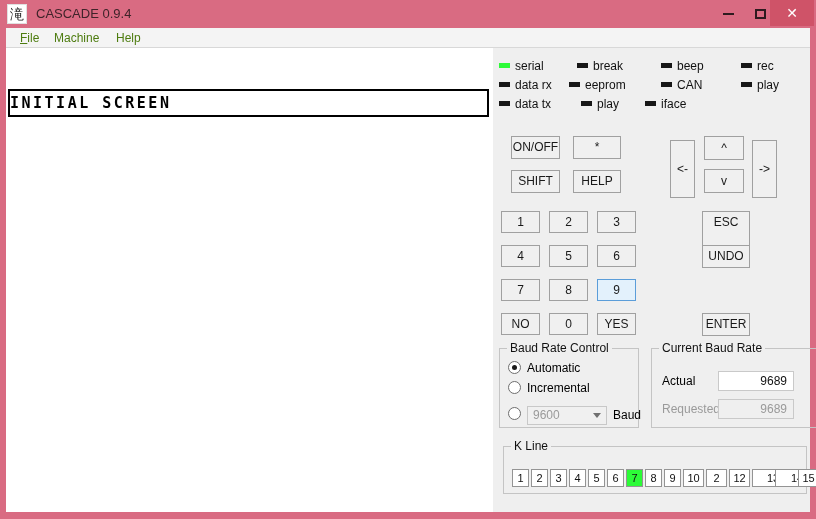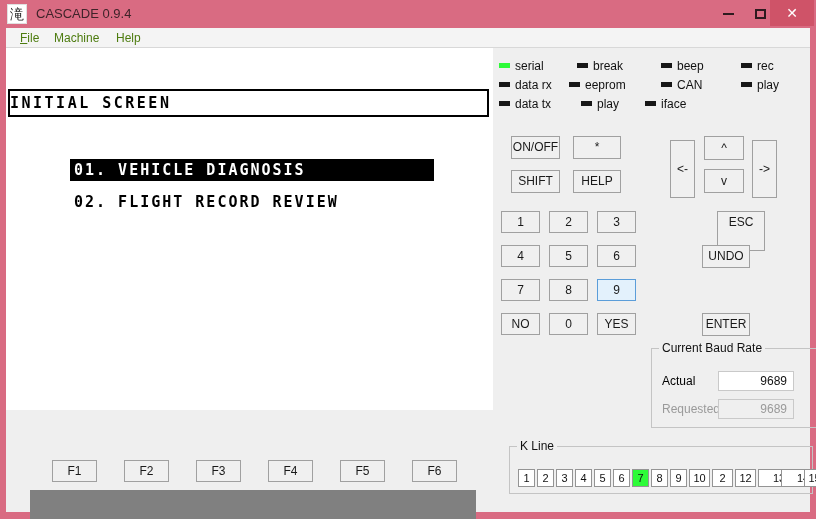--- a/index.html
+++ b/index.html
@@ -363,35 +363,22 @@
   <div id="menubar">
     <div class="menu-item" id="menu-file"><u>F</u><span>ile</span></div>
     <div class="menu-item" id="menu-machine">Machine</div>
     <div class="menu-item" id="menu-help">Help</div>
   </div>
 
   <div id="left-panel">
 
     <div id="lcd-area">
       <div id="lcd-header">INITIAL SCREEN</div>
-      <div class="lcd-row" id="lcd-row-1">01. VEHICLE DIAGNOSIS</div>
-      <div class="lcd-row" id="lcd-row-2">02. FLIGHT RECORD REVIEW</div>
     </div>
 
-    <div id="fkey-panel">
-      <div class="fkey" style="left:46px">F1</div>
-      <div class="fkey" style="left:118px">F2</div>
-      <div class="fkey" style="left:190px">F3</div>
-      <div class="fkey" style="left:262px">F4</div>
-      <div class="fkey" style="left:334px">F5</div>
-      <div class="fkey" style="left:406px">F6</div>
-
-      <div id="progressbar"></div>
-
-    </div>
   </div>
 
   <div id="right-panel">
 
     <div class="led-item" style="left:6px;  top:10px"><span class="led on"></span><span>serial</span></div>
     <div class="led-item" style="left:6px;  top:29px"><span class="led"></span><span>data rx</span></div>
     <div class="led-item" style="left:6px;  top:48px"><span class="led"></span><span>data tx</span></div>
 
     <div class="led-item" style="left:84px; top:10px"><span class="led"></span><span>break</span></div>
     <div class="led-item" style="left:76px; top:29px"><span class="led"></span><span>eeprom</span></div>
@@ -423,36 +410,55 @@
 
     <div class="kbtn" style="left:8px;  top:265px; width:39px; height:22px; line-height:20px">NO</div>
     <div class="kbtn" style="left:56px; top:265px; width:39px; height:22px; line-height:20px">0</div>
     <div class="kbtn" style="left:104px;top:265px; width:39px; height:22px; line-height:20px">YES</div>
 
     <div class="kbtn" style="left:177px; top:92px;  width:25px; height:58px; line-height:56px">&lt;-</div>
     <div class="kbtn" style="left:211px; top:88px;  width:40px; height:24px; line-height:22px">^</div>
     <div class="kbtn" style="left:211px; top:121px; width:40px; height:24px; line-height:22px">v</div>
     <div class="kbtn" style="left:259px; top:92px;  width:25px; height:58px; line-height:56px">-&gt;</div>
 
-    <div class="kbtn" style="left:224px; top:163px; width:48px; height:40px; line-height:21px">ESC</div>
+    <div class="kbtn" style="left:209px; top:163px; width:48px; height:40px; line-height:21px">ESC</div>
     <div class="kbtn" style="left:209px; top:197px; width:48px; height:23px; line-height:21px">UNDO</div>
     <div class="kbtn" style="left:209px; top:265px; width:48px; height:23px; line-height:21px">ENTER</div>
 
+    <div class="groupbox" style="left:6px; top:300px; width:140px; height:80px">
+      <div class="group-title">Baud Rate Control</div>
+
+      <div class="radio-row" style="top:10px">
+        <span class="radio checked"></span><span>Automatic</span>
+      </div>
+      <div class="radio-row" style="top:30px">
+        <span class="radio"></span><span>Incremental</span>
+      </div>
+      <div class="radio-row" style="top:56px">
+        <span class="radio"></span>
+      </div>
+
+      <div id="baud-select">
+        <span>9600</span>
+        <span class="arrow"></span>
+      </div>
+      <div id="baud-unit">Baud</div>
+    </div>
 
     <div class="groupbox" style="left:158px; top:300px; width:176px; height:80px">
       <div class="group-title">Current Baud Rate</div>
 
       <div class="field-label" style="left:10px; top:22px">Actual</div>
       <div class="field-box" style="left:66px; top:22px; width:76px">9689</div>
 
       <div class="field-label" style="left:10px; top:50px; color:#9a9a9a">Requested</div>
       <div class="field-box disabled" style="left:66px; top:50px; width:76px">9689</div>
     </div>
 
-    <div class="groupbox" style="left:16px; top:398px; width:304px; height:48px">
+    <div class="groupbox" style="left:10px; top:398px; width:304px; height:48px">
       <div class="group-title">K Line</div>
 
       <div class="kcell" style="left:8px">1</div>
       <div class="kcell" style="left:27px">2</div>
       <div class="kcell" style="left:46px">3</div>
       <div class="kcell" style="left:65px">4</div>
       <div class="kcell" style="left:84px">5</div>
       <div class="kcell" style="left:103px">6</div>
       <div class="kcell active" style="left:122px">7</div>
       <div class="kcell" style="left:141px">8</div>

